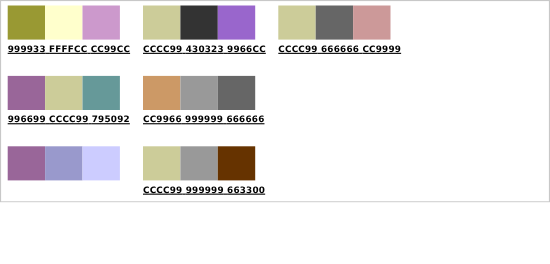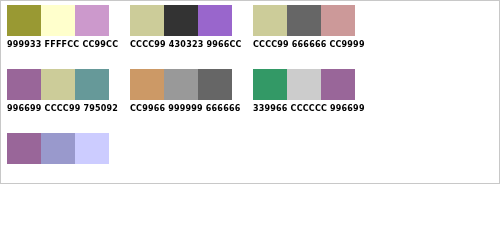--- a/index.html
+++ b/index.html
@@ -33,20 +33,21 @@
     flex-direction: row;
     align-items: flex-start;
     height: 64px;
   }
   .palette-cell {
     width: 118px;
     margin-left: 5px;
     margin-right: 0;
     padding-top: 4px;
     box-sizing: border-box;
+    text-decoration: underline;
   }
   .palette-cell.spacer {
     visibility: hidden;
   }
   .swatch-strip {
     display: flex;
     flex-direction: row;
     width: 102px;
     height: 31px;
     margin-left: 1px;
@@ -117,34 +118,34 @@
           <div class="palette-labels"><span class="hexlabel">996699</span><span class="hexsep"> </span><span class="hexlabel">CCCC99</span><span class="hexsep"> </span><span class="hexlabel">795092</span></div>
         </div>
         <div class="palette-cell">
           <div class="swatch-strip">
             <div class="swatch" title="CC9966" style="background: rgb(204, 153, 102);"></div>
             <div class="swatch" title="999999" style="background: rgb(153, 153, 153);"></div>
             <div class="swatch" title="666666" style="background: rgb(102, 102, 102);"></div>
           </div>
           <div class="palette-labels"><span class="hexlabel">CC9966</span><span class="hexsep"> </span><span class="hexlabel">999999</span><span class="hexsep"> </span><span class="hexlabel">666666</span></div>
         </div>
-        <div class="palette-cell">
-          <div class="swatch-strip">
-            <div class="swatch" title="339966" style="background: rgb(51, 153, 102);"></div>
-            <div class="swatch" title="CCCCCC" style="background: rgb(204, 204, 204);"></div>
-            <div class="swatch" title="996699" style="background: rgb(153, 102, 153);"></div>
-          </div>
-          <div class="palette-labels"><span class="hexlabel">339966</span><span class="hexsep"> </span><span class="hexlabel">CCCCCC</span><span class="hexsep"> </span><span class="hexlabel">996699</span></div>
-        </div>
       </div>
       <div class="palette-row">
         <div class="palette-cell">
           <div class="swatch-strip">
             <div class="swatch" title="996699" style="background: rgb(153, 102, 153);"></div>
             <div class="swatch" title="9999CC" style="background: rgb(153, 153, 204);"></div>
             <div class="swatch" title="CCCCFF" style="background: rgb(204, 204, 255);"></div>
           </div>
         </div>
+        <div class="palette-cell">
+          <div class="swatch-strip">
+            <div class="swatch" title="CCCC99" style="background: rgb(204, 204, 153);"></div>
+            <div class="swatch" title="999999" style="background: rgb(153, 153, 153);"></div>
+            <div class="swatch" title="663300" style="background: rgb(102, 51, 0);"></div>
+          </div>
+          <div class="palette-labels"><span class="hexlabel">CCCC99</span><span class="hexsep"> </span><span class="hexlabel">999999</span><span class="hexsep"> </span><span class="hexlabel">663300</span></div>
+        </div>
         <div class="palette-cell spacer"></div>
         <div class="palette-cell spacer"></div>
       </div>
     </div>
 </div>
 
 </body></html>

